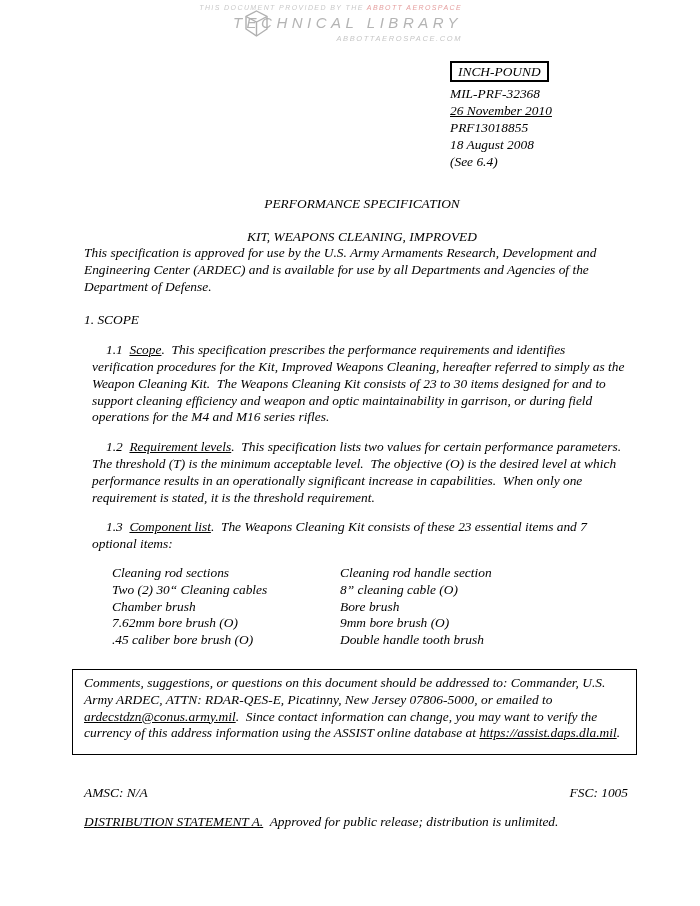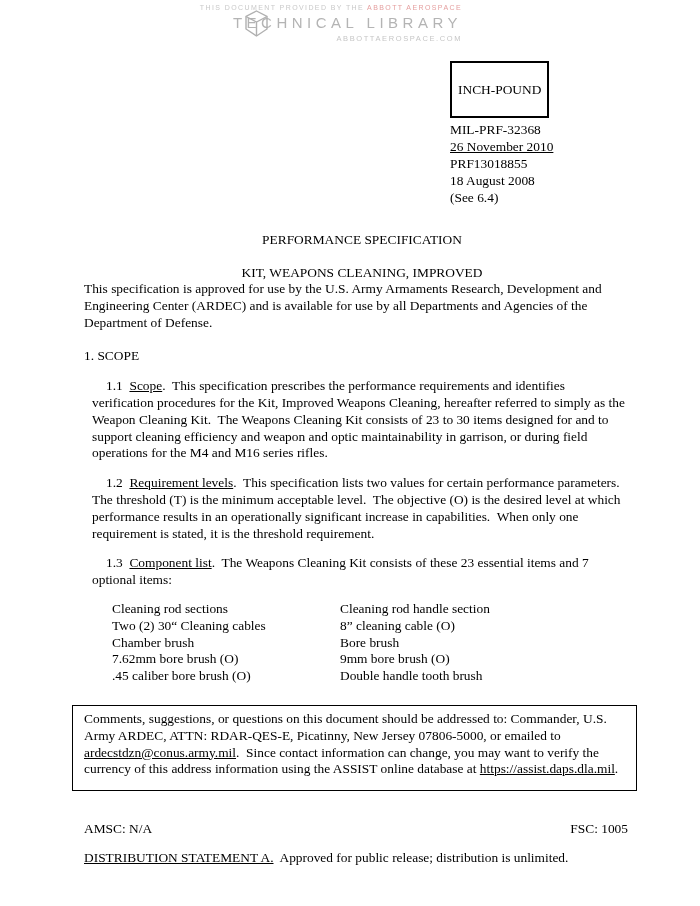--- a/index.html
+++ b/index.html
@@ -2,35 +2,36 @@
 <html><head>
 <meta charset="utf-8">
 <style>
   * { margin:0; padding:0; box-sizing:border-box; }
   html,body { background:#ffffff; }
   .page {
     width:700px; height:906px; margin:0 auto; position:relative;
     background:#ffffff; color:#000;
     font-family:"Liberation Serif", serif;
     overflow:hidden;
+    font-style:italic;
   }
   
   .wm-header {
     position:relative; width:462px; padding-top:4px;
     text-align:right; font-family:"Liberation Sans", sans-serif;
     user-select:none;
   }
   .wm-line1 { font-size:7px; letter-spacing:1.4px; color:#c9c9c9; text-transform:uppercase; }
   .wm-line1 .brand { color:#e5a0a0; }
   .wm-title { font-size:15px; letter-spacing:4.5px; color:#b4b4b4; margin-top:3px; font-weight:400; text-transform:uppercase; }
   .wm-site { font-size:7.5px; letter-spacing:1.6px; color:#c6c6c6; margin-top:3px; text-transform:uppercase; }
   .wm-logo { position:absolute; left:244px; top:9px; }
   
   .id-block { margin:18px 0 0 450px; font-size:13.4px; line-height:17px; }
-  .inch-pound { display:inline-block; border:2px solid #000; padding:18px 6px; margin-bottom:3px; }
+  .inch-pound { display:inline-block; border:2px solid #000; padding:0 6px; margin-bottom:3px; }
   .u { text-decoration:underline; }
   
   .title { text-align:center; font-size:13.4px;padding-left:24px; }
   .title1 { margin-top:26px; }
   .title2 { margin-top:17px; }
   
   .content { padding:0 72px 0 84px; font-size:13.4px; line-height:16.8px; }
   .pre { white-space:pre-wrap; }
   .approval { }
   .scope-h { margin-top:17px; }

